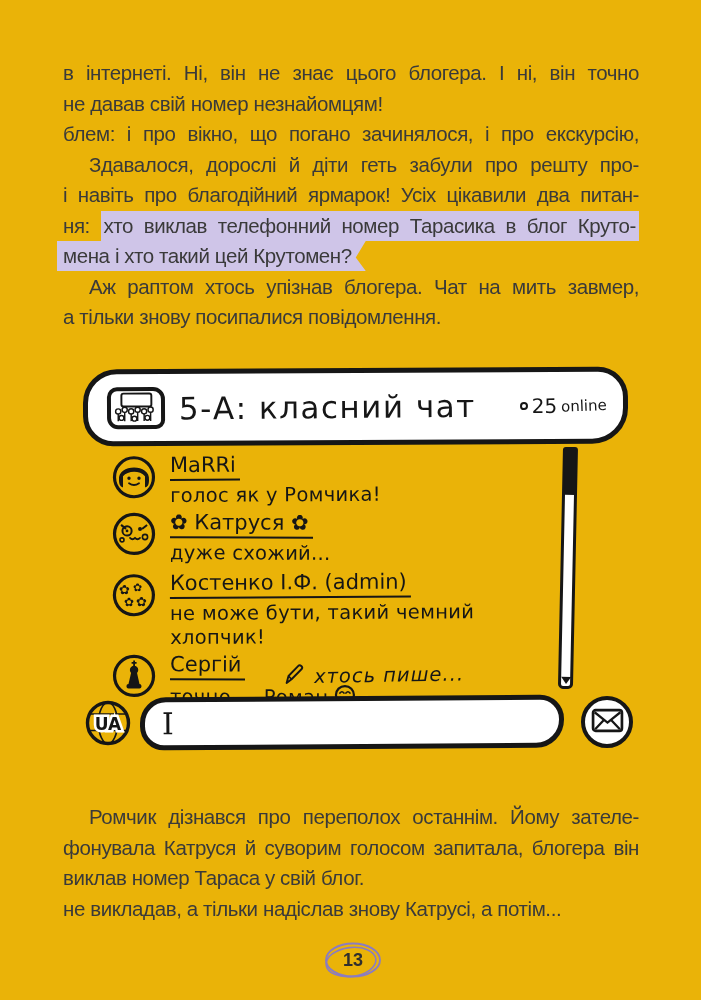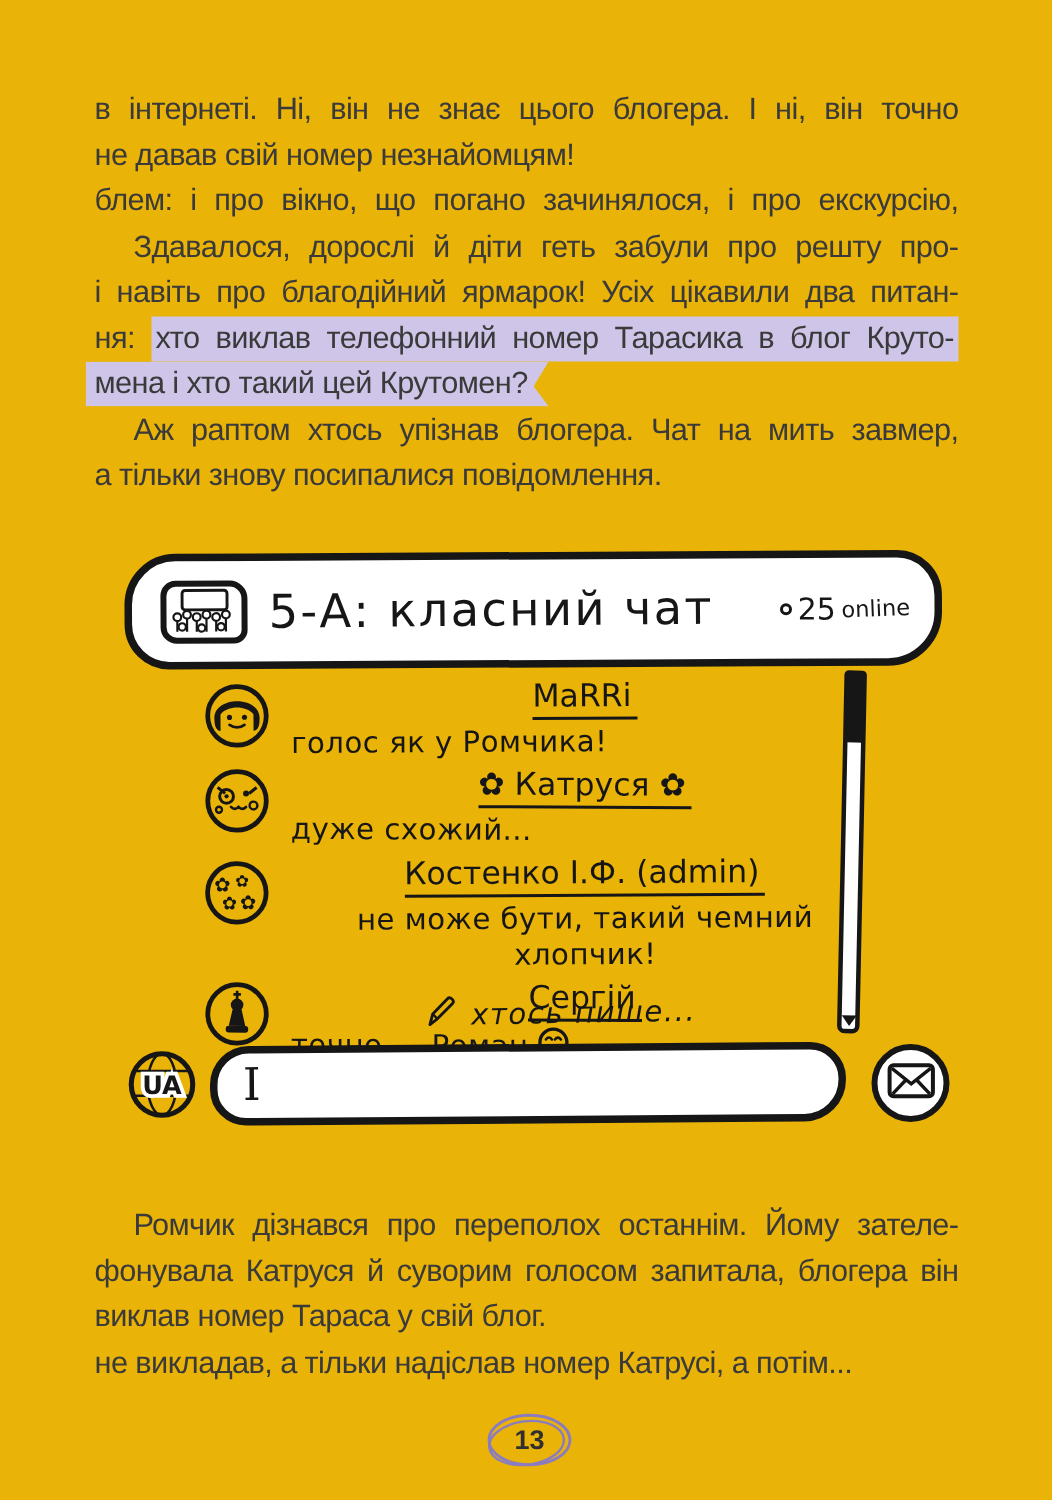--- a/index.html
+++ b/index.html
@@ -69,21 +69,21 @@
   }
   .scroll-thumb{
     position:absolute;top:-1px;left:-1px;right:-1px;height:46px;background:var(--ink);
   }
   .scroll-arrow{
     position:absolute;bottom:2px;left:50%;transform:translateX(-50%);
     width:0;height:0;border-left:5px solid transparent;border-right:5px solid transparent;
     border-top:7px solid var(--ink);
   }
   
-  .messages{position:absolute;left:136px;top:452px;width:450px;text-align:center;}
+  .messages{position:absolute;left:112px;top:452px;width:450px;}
   .msg{position:relative;padding-left:58px;margin-bottom:4px;}
   .msg:nth-child(odd){transform:rotate(-0.35deg);}
   .msg:nth-child(even){transform:rotate(0.3deg);}
   .avatar{position:absolute;left:0;top:2px;width:44px;height:44px;}
   .avatar svg{width:44px;height:44px;}
   .msg-name{
     display:inline-block;font-size:21px;line-height:24px;
     border-bottom:2.6px solid var(--ink);padding:0 4px 2px 0;
   }
   .msg-text{font-size:19.5px;line-height:24px;margin-top:3px;letter-spacing:0.3px;
@@ -255,21 +255,21 @@
         </svg>
       </span>
     </div>
 
   </div>
 
   <div class="text-block" id="text-bottom">
       <div class="line j ind"><span>Ромчик дізнався про переполох останнім. Йому зателе-</span></div>
       <div class="line j"><span>фонувала Катруся й суворим голосом запитала, блогера він</span></div>
       <div class="line"><span>виклав номер Тараса у свій блог.</span></div>
-      <div class="line"><span>не викладав, а тільки надіслав номер Катрусі, а потім...</span></div>
+      <div class="line"><span>не викладав, а тільки надіслав знову Катрусі, а потім...</span></div>
     </div>
 
   <svg class="page-number" viewBox="0 0 62 50">
     <ellipse cx="31" cy="24" rx="27" ry="16.5" fill="none" stroke="#8b7cc0" stroke-width="1.9"></ellipse>
     <ellipse cx="29" cy="26" rx="25" ry="14.5" fill="none" stroke="#8b7cc0" stroke-width="1.6" transform="rotate(-7 29 26)"></ellipse>
     <text x="31" y="30" text-anchor="middle">13</text>
   </svg>
 
 </div>
 

